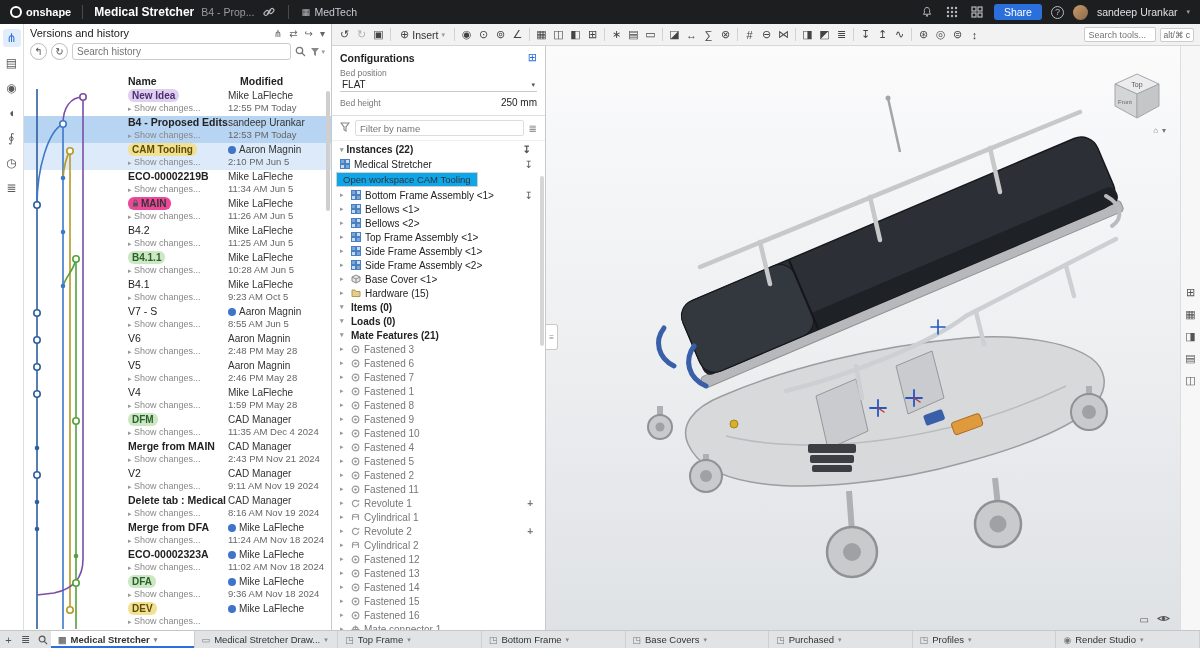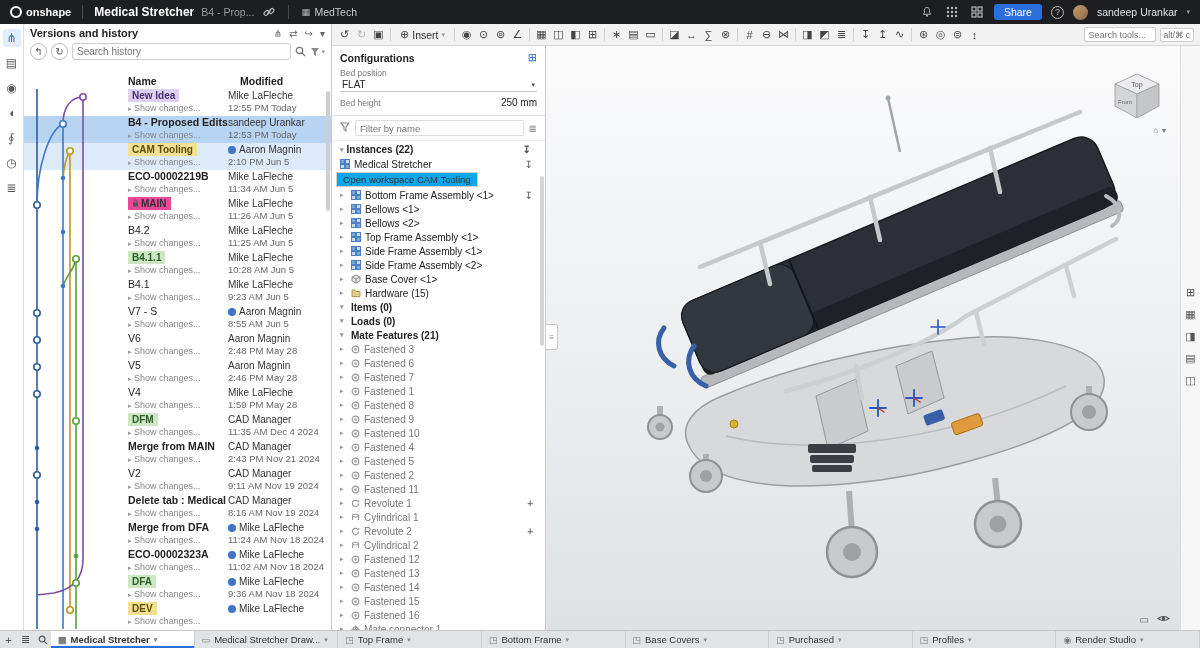--- a/index.html
+++ b/index.html
@@ -21,41 +21,41 @@
   .user-name{font-size:10.5px;color:#e0e0e4}
   .caret{font-size:7px;color:#9a9aa0}
   
   .bodyrow{display:flex;height:606px}
   .leftstrip{width:24px;background:#fff;border-right:1px solid #ddd;display:flex;flex-direction:column;align-items:center;padding-top:5px;gap:7px}
   .leftstrip .ic{width:18px;height:18px;display:flex;align-items:center;justify-content:center;color:#5a5a5e;font-size:12px;border-radius:3px;cursor:pointer}
   .leftstrip .ic.active{color:#2a6fdb;background:#e2edfb}
   
   .versions{width:308px;border-right:1px solid #c9c9c9;display:flex;flex-direction:column;background:#fff;overflow:hidden}
   .vp-head{display:flex;align-items:center;padding:3px 6px 1px;gap:6px}
-  .vp-title{font-weight:bold;font-size:11px;flex:1}
+  .vp-title{font-weight:normal;font-size:11px;flex:1}
   .vp-head .hic{color:#666;font-size:10px;cursor:pointer}
   .vp-tools{display:flex;align-items:center;gap:4px;padding:3px 6px}
   .rndbtn{width:17px;height:17px;border:1px solid #bbb;border-radius:50%;background:#fff;display:flex;align-items:center;justify-content:center;color:#555;font-size:10px;cursor:pointer}
   .vp-search{flex:1;display:flex;align-items:center;border:1px solid #ccc;border-radius:3px;height:17px;padding:0 4px;background:#fff}
   .vp-search input{border:none;outline:none;flex:1;font-size:10px;font-family:inherit;color:#333;min-width:0}
   .vp-tools .tic{color:#777;display:flex;align-items:center;cursor:pointer}
   .vp-cols{display:flex;font-weight:bold;font-size:10.5px;margin-top:12px;padding-bottom:2px}
   .vp-cols .c1{margin-left:104px;width:112px}
   .vp-rows{position:relative;flex:1;overflow:hidden}
   .graph-svg{position:absolute;left:0;top:0;pointer-events:none}
   .vrow{height:27px;padding-left:104px;display:flex;cursor:default}
   .vrow.selected{background:#b7d4f2}
   .vrow.hover{background:#dceaf9}
   .ncol{width:100px;overflow:hidden}
   .mcol{flex:1;overflow:hidden}
   .nline{font-size:10.5px;line-height:13px;white-space:nowrap}
   .nline.bold{font-weight:bold}
   .show-changes{font-size:9px;color:#888;line-height:12px;cursor:pointer;white-space:nowrap}
   .show-changes .tri{font-size:7px;color:#999}
-  .badge{display:inline-flex;align-items:center;gap:2px;padding:0 4px;border-radius:0;font-size:10px;line-height:13px;font-weight:bold}
+  .badge{display:inline-flex;align-items:center;gap:2px;padding:0 4px;border-radius:6px;font-size:10px;line-height:13px;font-weight:bold}
   .badge.purple{background:#e0d0ef;color:#4a2d73}
   .badge.yellow{background:#f2e094;color:#5f4d00}
   .badge.green{background:#cde7c4;color:#28622a}
   .badge.gray{background:#ec4899;color:#333}
   .author{font-size:10px;line-height:13px;color:#333;display:flex;align-items:center;gap:3px;white-space:nowrap}
   .author .av{width:8px;height:8px;border-radius:50%;background:#3f74c9;display:inline-block;flex:none}
   .mtime{font-size:9.5px;color:#666;line-height:12px;white-space:nowrap}
   .vscroll{position:absolute;right:1px;top:2px;width:4px;height:120px;background:#cfcfcf;border-radius:2px}
   
   .rightcol{flex:1;display:flex;flex-direction:column;min-width:0}
@@ -299,21 +299,21 @@
               <div class="mtime">10:28 AM Jun 5</div>
             </div>
           </div>
           <div class="vrow">
             <div class="ncol">
               <div class="nline">B4.1</div>
               <div class="show-changes"><span class="tri">▸</span> Show changes...</div>
             </div>
             <div class="mcol">
               <div class="author">Mike LaFleche</div>
-              <div class="mtime">9:23 AM Jun 5</div>
+              <div class="mtime">9:23 AM Oct 5</div>
             </div>
           </div>
           <div class="vrow">
             <div class="ncol">
               <div class="nline">V7 - S</div>
               <div class="show-changes"><span class="tri">▸</span> Show changes...</div>
             </div>
             <div class="mcol">
               <div class="author"><span class="av"></span>Aaron Magnin</div>
               <div class="mtime">8:55 AM Jun 5</div>

